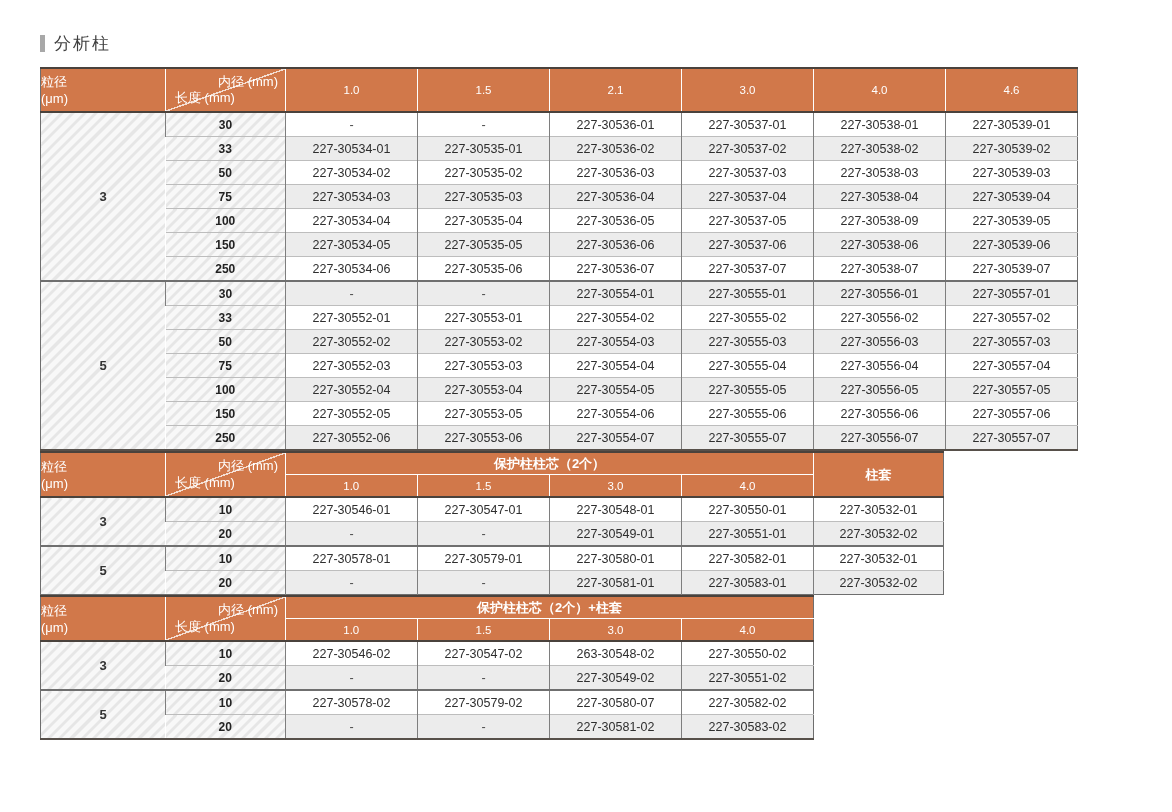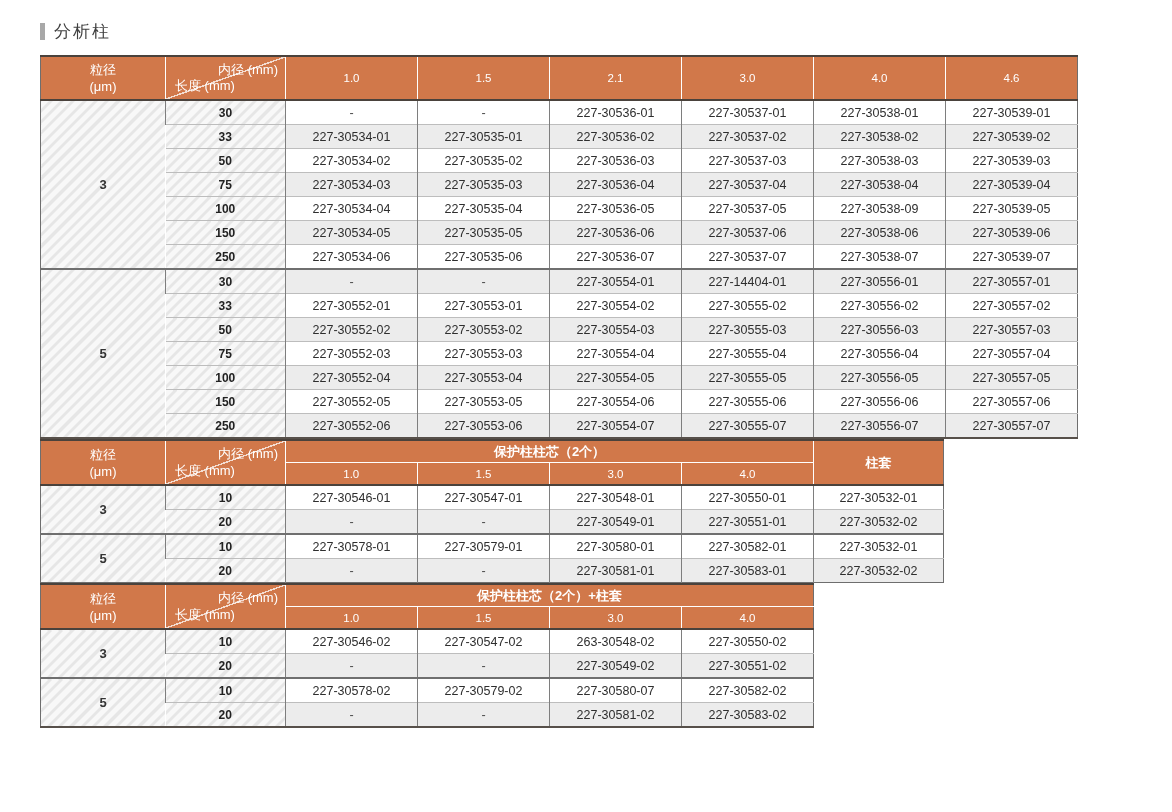--- a/index.html
+++ b/index.html
@@ -1,38 +1,38 @@
 <!DOCTYPE html>
 <html><head>
 <meta charset="utf-8">
 <style>
   html,body{margin:0;padding:0;background:#ffffff;}
   body{width:1172px;height:812px;overflow:hidden;font-family:"Liberation Sans","DejaVu Sans",sans-serif;}
-  .page{box-sizing:border-box;padding:20px 0 0 40px;}
+  .page{box-sizing:border-box;padding:32px 0 0 40px;}
 
   .section-title{display:flex;align-items:center;height:22px;margin:0 0 13px 0;}
   .title-bar{width:5px;height:17px;background:#a8a8a8;margin-right:9px;flex:0 0 auto;}
   .title-text{font-size:17px;color:#3f3f3f;letter-spacing:2px;}
 
   .guard-section .section-title{margin-top:30px;}
 
   table{border-collapse:collapse;table-layout:fixed;}
   .data-table{border-left:1px solid #6e6e6e;border-right:1px solid #6e6e6e;
               border-top:2px solid #4a423c;border-bottom:2px solid #57504a;}
   .data-table.no-bottom{border-bottom:1px solid #6e6e6e;}
 
   
   .data-table th{background:#d1784a;color:#ffffff;font-weight:400;padding:0;
                  border-left:1px solid rgba(255,255,255,.45);overflow:hidden;white-space:nowrap;}
   .data-table th:first-child{border-left:none;}
   th.hdr-dark-bottom{border-bottom:2px solid #4a423c;}
   th.span-h{border-bottom:1px solid rgba(255,255,255,.55);font-size:13px;font-weight:700;height:21px;}
   th.dia-h{font-size:11.5px;height:21px;}
   th.tall{height:42px;}
-  th.particle-h div{font-size:13px;line-height:17px;text-align:center;}
+  th.particle-h div{font-size:13px;line-height:17px;text-align:left;}
 
   
   th.diag{position:relative;}
   th.diag::after{content:"";position:absolute;inset:0;pointer-events:none;
     background:linear-gradient(to bottom right,
       transparent calc(50% - .7px), rgba(255,255,255,.75) calc(50% - .7px),
       rgba(255,255,255,.75) calc(50% + .7px), transparent calc(50% + .7px));}
   th.diag .corner-top{position:absolute;top:4px;right:7px;font-size:13px;}
   th.diag .corner-bottom{position:absolute;bottom:4px;left:9px;font-size:13px;}
 
@@ -151,21 +151,21 @@
             <td class="part">227-30537-07</td>
             <td class="part">227-30538-07</td>
             <td class="part">227-30539-07</td>
           </tr>
           <tr class="stripe group-start">
             <td class="hatch particle" rowspan="7">5</td>
             <td class="hatch length">30</td>
             <td class="part empty">-</td>
             <td class="part empty">-</td>
             <td class="part">227-30554-01</td>
-            <td class="part">227-14404-01</td>
+            <td class="part">227-30555-01</td>
             <td class="part">227-30556-01</td>
             <td class="part">227-30557-01</td>
           </tr>
           <tr>
             <td class="hatch length">33</td>
             <td class="part">227-30552-01</td>
             <td class="part">227-30553-01</td>
             <td class="part">227-30554-02</td>
             <td class="part">227-30555-02</td>
             <td class="part">227-30556-02</td>

